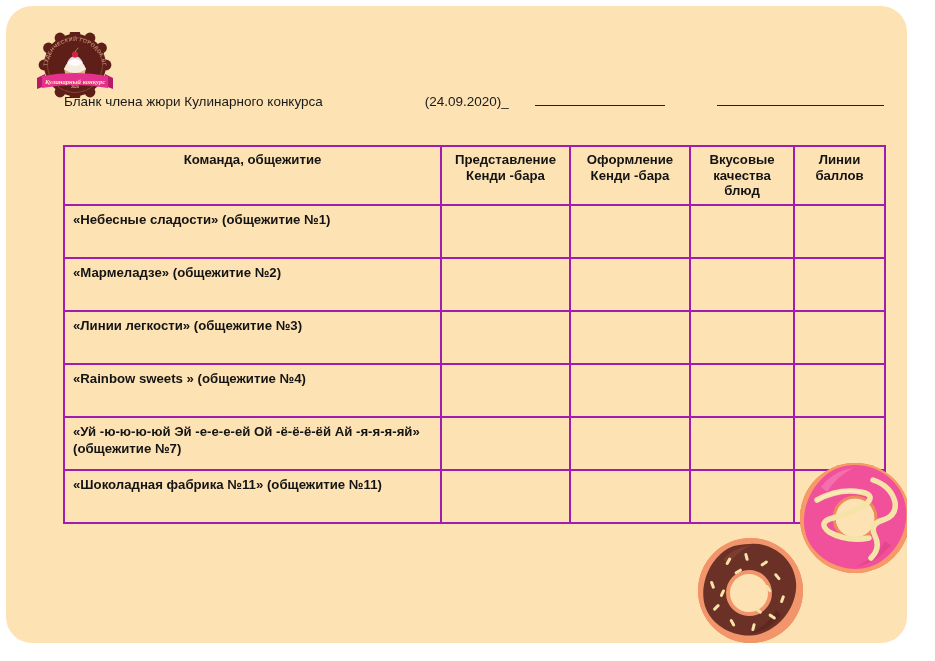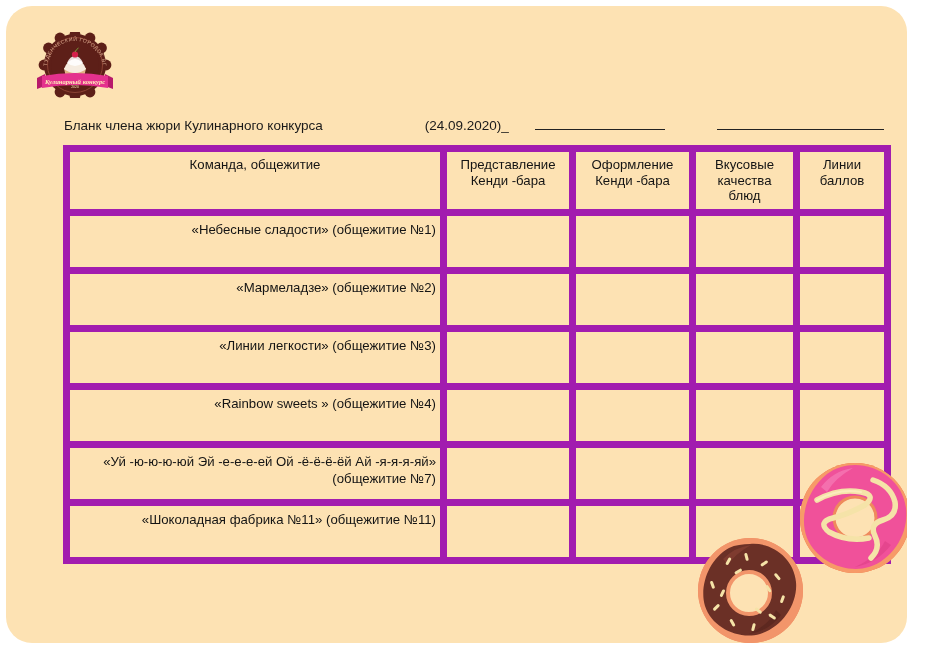--- a/index.html
+++ b/index.html
@@ -31,21 +31,21 @@
     top: 26px;
     width: 82px;
     height: 66px;
   }
   .logo svg { display: block; }
 
   
   .header-line {
     position: absolute;
     left: 58px;
-    top: 112px;
+    top: 88px;
     width: 820px;
     height: 22px;
     display: flex;
     align-items: baseline;
     font-size: 13.5px;
     color: #1a1a1a;
     white-space: nowrap;
   }
   .header-title { }
   .header-date {
@@ -64,40 +64,40 @@
     position: absolute;
     left: 57px;
     top: 139px;
     width: 821px;
     border-collapse: collapse;
     table-layout: fixed;
     font-size: 13.2px;
     color: #141414;
   }
   .grid td, .grid th {
-    border: 7px solid #a21caf;
+    border: 2px solid #a21caf;
     padding: 0;
-    font-weight: normal;
+    font-weight: bold;
     vertical-align: top;
   }
   .grid thead th {
     text-align: center;
     height: 52px;
     padding: 5px 3px 0 3px;
     line-height: 1.18;
     vertical-align: top;
   }
   .grid thead th.first {
     vertical-align: top;
   }
   .grid tbody td {
     height: 45px;
   }
   .grid tbody td.team {
-    text-align: right;
+    text-align: left;
     padding: 6px 4px 0 8px;
     line-height: 1.25;
   }
   .col-team   { width: 377px; }
   .col-pres   { width: 129px; }
   .col-dec    { width: 120px; }
   .col-taste  { width: 104px; }
   .col-total  { width: 91px; }
 
   .row-tall td { height: 57px; }

